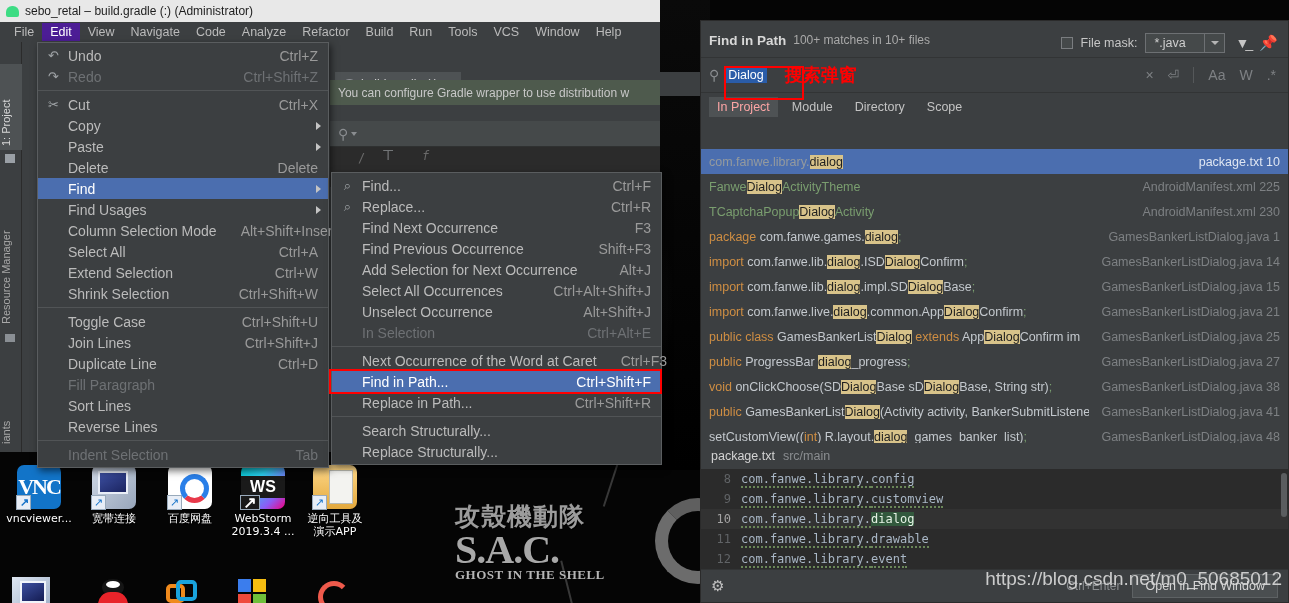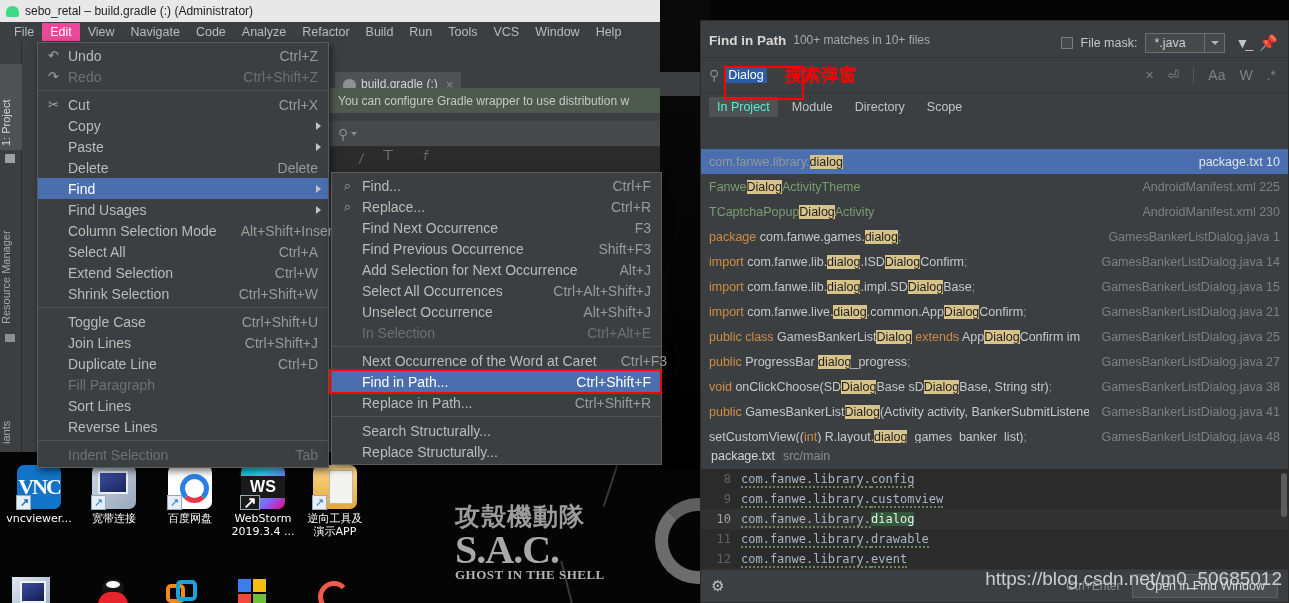--- a/index.html
+++ b/index.html
@@ -77,36 +77,36 @@
   .tb-360 {  }
   .tb-360:after{content:"";position:absolute;left:6px;top:4px;width:22px;height:22px;border-radius:50%;border:5px solid #ef5a4c;border-right-color:transparent;}
 
   
   .ide { position:absolute; left:0; top:0; width:660px; height:452px; }
   .ide-title { height:22px; background:#e8e8e8; display:flex; align-items:center; padding-left:6px;
     font-family:"Liberation Sans",sans-serif; font-size:12px; color:#1d1d1d; }
   .ide-title .droid { width:13px;height:11px;margin-right:6px; background:#3ddc84; border-radius:6px 6px 2px 2px;}
   .ide-menubar { height:20px; background:#3c3f41; display:flex; align-items:center; padding-left:6px; }
   .mi { padding:2px 8px; font-size:12.5px; color:#bbbbbb; font-family:"Liberation Sans",sans-serif; }
-  .mi.sel { background:#ec4899; color:#ffffff; }
+  .mi.sel { background:#4c1d95; color:#ffffff; }
 
   .ide-body { position:absolute; left:0; top:42px; width:660px; height:410px; background:#3c3f41; }
 
   
   .toolstrip { position:absolute; left:0; top:0; width:22px; height:410px; background:#3c3f41; border-right:1px solid #2b2b2b;}
   .vtab { position:absolute; left:0; width:22px; writing-mode:vertical-rl; transform:rotate(180deg);
           font-size:11px; color:#a8a8a8; text-align:left; padding:4px 0; font-family:"Liberation Sans",sans-serif; }
   .vtab.active { background:#4e5254; color:#d6d6d6; }
   .sq { position:absolute; left:5px; width:10px;height:9px; background:#9aa0a6; }
   .tabbar { position:absolute; left:330px; top:30px; width:400px; height:24px; background:#3c3f41;}
   .etab { position:absolute; left:5px; top:0; height:24px; background:#4e5254; display:flex; align-items:center;
           padding:0 8px; font-size:12px; color:#d6d6d6; }
   .etab .gico { width:13px;height:10px;margin-right:5px;background:#8d9095;border-radius:6px 6px 3px 3px;}
   .etab .x { margin-left:8px; color:#8b8b8b; font-size:13px;}
-  .notif { position:absolute; left:330px; top:46px; width:330px; height:25px; background:#4e5a4d; color:#c8c8c8;
+  .notif { position:absolute; left:330px; top:38px; width:330px; height:25px; background:#4e5a4d; color:#c8c8c8;
            font-size:12px; display:flex; align-items:center; padding-left:8px; }
   .searchbox { position:absolute; left:330px; top:79px; width:330px; height:26px; background:#45494a; border-bottom:1px solid #2f3131;}
   .editor-code { position:absolute; left:330px; top:105px; width:330px; height:40px; background:#2b2b2b; }
 
   
   .menu { position:absolute; background:#3c3f41; border:1px solid #5a5d5f; box-shadow:2px 3px 7px rgba(0,0,0,.55); }
   .edit-menu { left:37px; top:42px; width:292px; padding:2px 0; }
   .menu-row { height:21px; display:flex; align-items:center; position:relative; padding:0 10px 0 30px; }
   .menu-row .label { font-size:14px; color:#bbbbbb; font-family:"Liberation Sans",sans-serif; white-space:nowrap; }
   .menu-row .accel { margin-left:auto; font-size:14px; color:#9a9a9a; padding-left:24px;}
@@ -138,21 +138,21 @@
   .caret-dn { width:0;height:0;border-top:4px solid #b4b4b4;border-left:4px solid transparent;border-right:4px solid transparent;}
 
   .fip-searchrow { height:36px; background:#3c3f41; display:flex; align-items:center; padding:0 6px;
                    border-top:1px solid #323435; border-bottom:1px solid #323435;}
   .search-term { background:#2a5ca8; color:#ffffff; font-size:12.5px; padding:1px 3px; }
   .annot-cn { color:#ff0000; font-family:"DejaVu Sans",sans-serif; font-size:18px; font-weight:bold; margin-left:18px;}
   .fip-searchrow .tools { margin-left:auto; display:flex; align-items:center; gap:14px; padding-right:6px; color:#7e8184; font-size:14px;}
 
   .scopebar { height:28px; display:flex; align-items:center; padding:0 8px; gap:6px;}
   .scope-tab { font-size:12.5px; color:#c3c3c3; padding:3px 8px; }
-  .scope-tab.active { background:#4e5254; color:#5eead4; }
+  .scope-tab.active { background:#4e5254; color:#fca5a5; }
 
   .results { position:absolute; left:0; top:128px; width:587px; height:294px; background:#3c3f41; overflow:hidden;}
   .res-row { height:25px; display:flex; align-items:center; padding:0 8px; font-size:12.5px;
              font-family:"Liberation Sans",sans-serif; white-space:nowrap; }
   .res-row.sel { background:#4b6eaf; }
   .res-row .txt { overflow:hidden; }
   .res-row .file { margin-left:auto; color:#7d8083; padding-left:12px; }
   .res-row.sel .file { color:#dfe6f2; }
   .hl-y { background:#d8c38a; color:#1e1e1e; }
   .t-kw { color:#cf8e43; }

